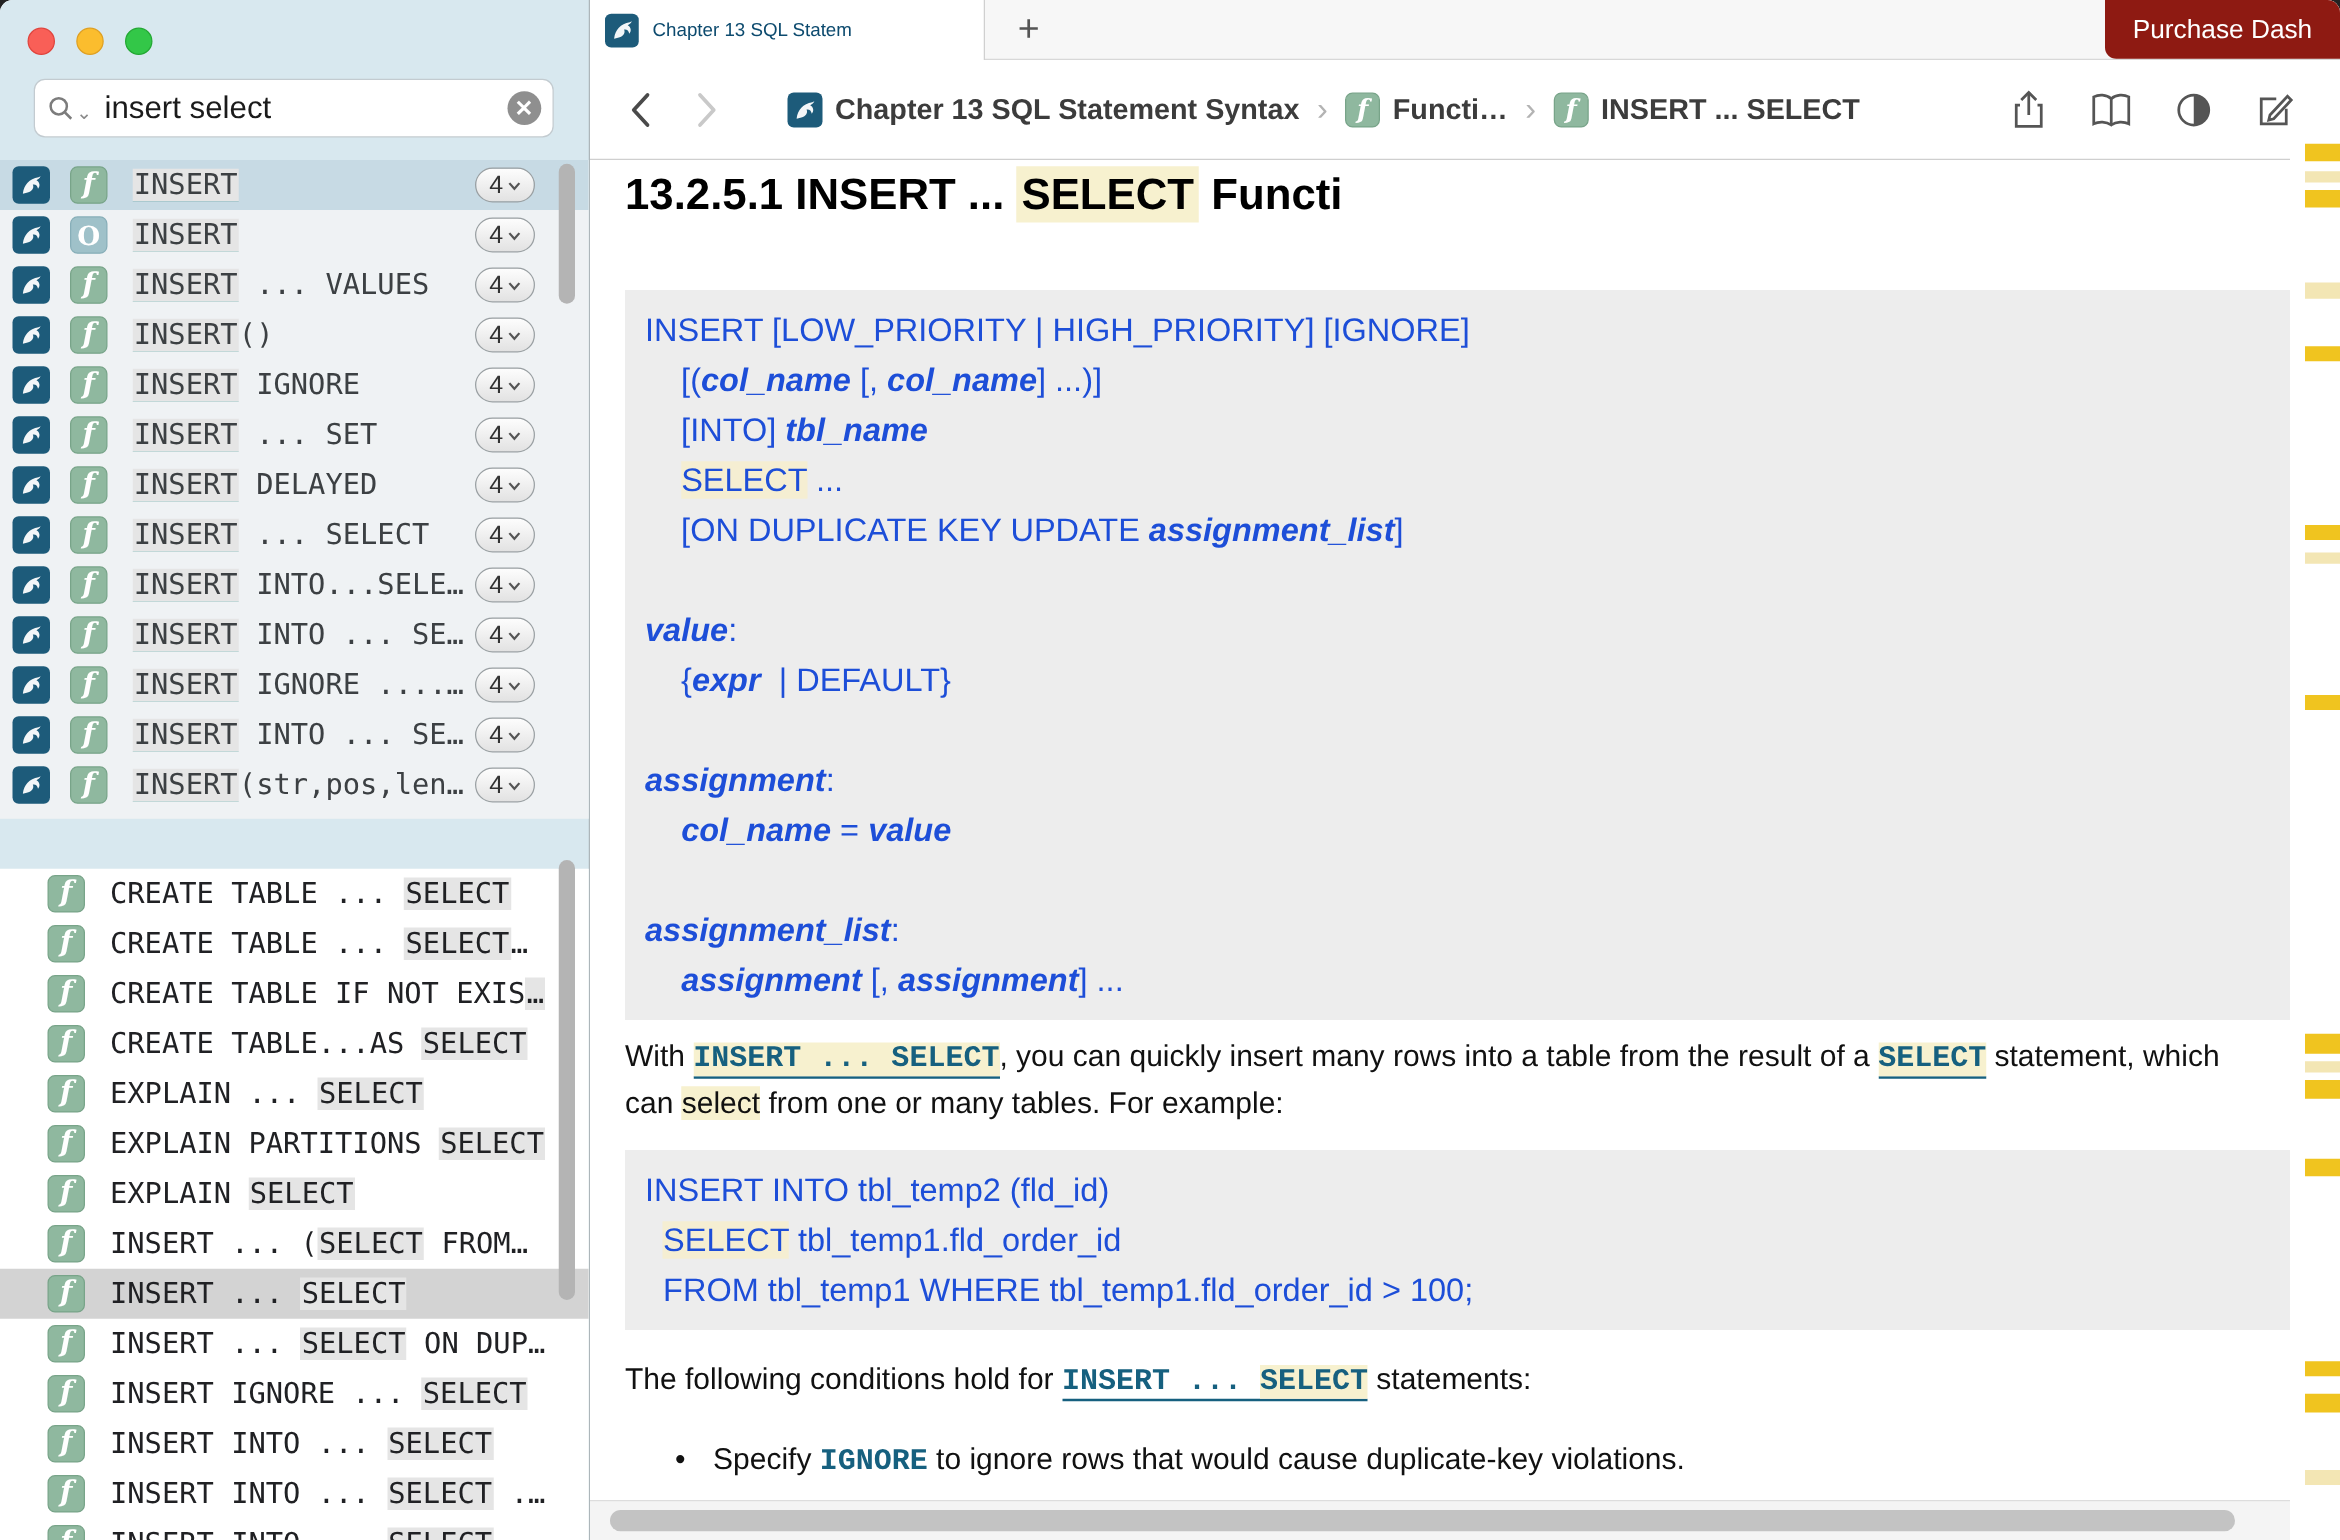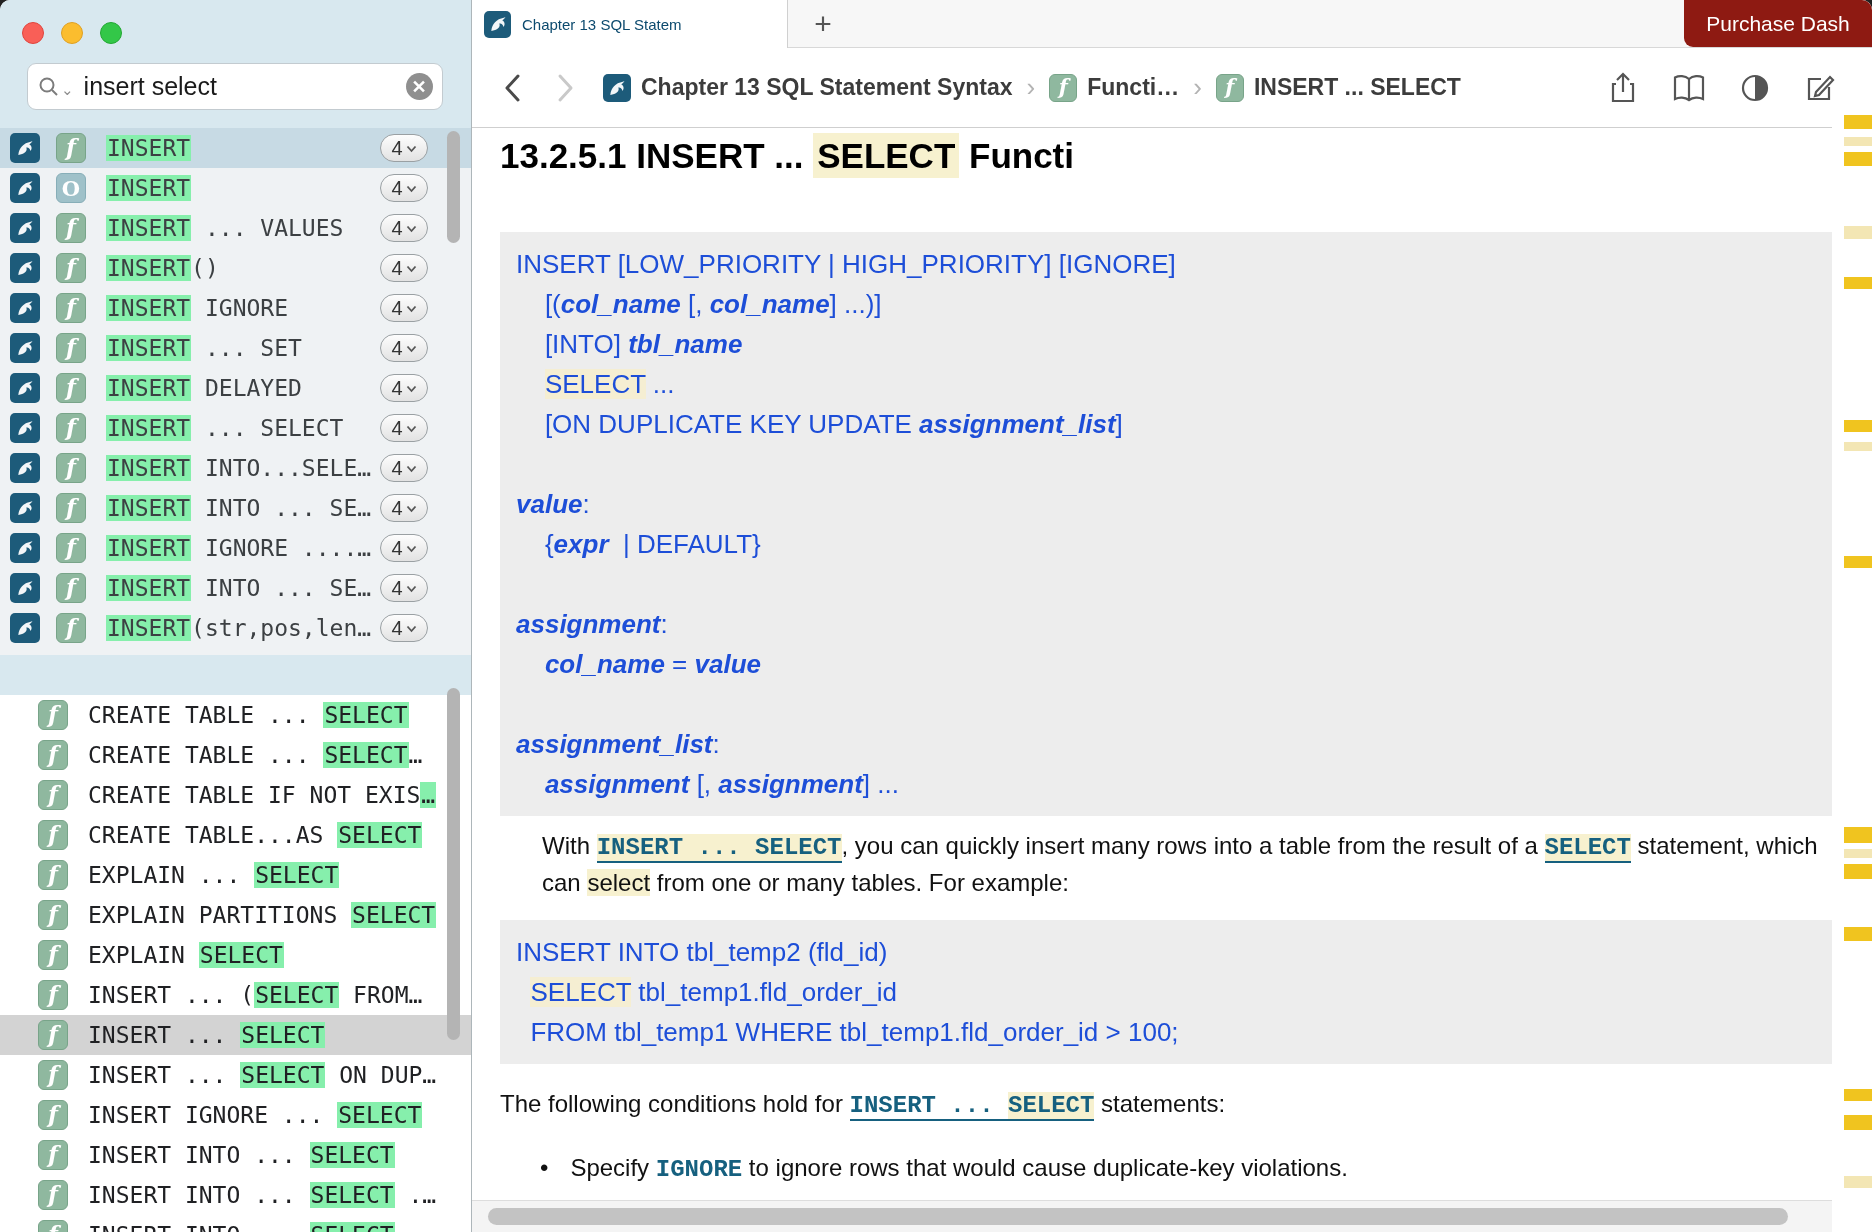--- a/index.html
+++ b/index.html
@@ -36,21 +36,21 @@
   .icon-f { width:30px; height:30px; border-radius:6px; background:#8fb89f; border:1px solid #78a489;
             color:#fff; font-family:"DejaVu Serif", serif; font-style:italic; font-weight:bold;
             font-size:23px; display:flex; align-items:center; justify-content:center; flex:0 0 auto;
             line-height:1; padding-bottom:3px; }
   .icon-o { width:30px; height:30px; border-radius:6px; background:#9fc1c9; border:1px solid #87aeb8;
             color:#fff; font-family:"DejaVu Serif", serif; font-weight:bold; font-size:21px;
             display:flex; align-items:center; justify-content:center; flex:0 0 auto; line-height:1; }
   .row .icon-f, .row .icon-o { margin-left:16px; }
   .rlabel { font-family:"DejaVu Sans Mono", monospace; font-size:23px; color:#3c4043;
             margin-left:20px; white-space:nowrap; overflow:hidden; flex:1; }
-  .m { background:#86efac; border-bottom:3px solid #0f766e; padding:1px 1px 0 1px;margin-top:28px; }
+  .m { background:#e5e5e5; border-bottom:3px solid #0f766e; padding:1px 1px 0 1px;margin-top:28px; }
   .badge { flex:0 0 auto; min-width:48px; height:28px; border:1.5px solid #9aa0a3; border-radius:14px;
            background:linear-gradient(#fdfdfd,#e2e2e2); display:flex; align-items:center;
            justify-content:center; gap:3px; font-size:20px; color:#333; padding:0 8px; margin-right:33px; }
   .badge svg { margin-top:2px; }
 
   .fn-header { position:absolute; left:0; top:655px; width:471px; height:40px; background:#f3f4f4;
                border-top:1px solid #cfd2d3; color:#8b9093; font-size:24px;
                display:flex; align-items:center; padding-left:14px; }
   .functions { position:absolute; left:0; top:695px; width:471px; height:537px; background:#fff;
                overflow:hidden; }
@@ -73,21 +73,21 @@
   .newtab { position:absolute; left:330px; top:4px; width:42px; height:40px; color:#555;
             font-size:30px; font-weight:300; display:flex; align-items:center; justify-content:center; }
   .purchase { position:absolute; right:0; top:0; width:188px; height:47px; background:#8e1a12;
               color:#fff; font-size:21px; display:flex; align-items:center; justify-content:center;
               border-bottom-left-radius:9px; }
 
   
   .navbar { position:absolute; left:472px; top:48px; width:1400px; height:80px; background:#fff;
             border-bottom:1px solid #cfcfcf; display:flex; align-items:center; }
   .nav-arrow { margin-left:28px; display:flex; align-items:center; }
-  .crumbs { display:flex; align-items:center; margin-left:25px; }
+  .crumbs { display:flex; align-items:center; margin-left:52px; }
   .crumb { display:flex; align-items:center; }
   .crumb .icon-mysql, .crumb .icon-f { width:28px; height:28px; font-size:21px; }
   .crumb-label { font-size:23px; font-weight:bold; color:#3c3c3c; margin-left:10px; white-space:nowrap; }
   .crumb-sep { color:#b3b3b3; font-size:26px; margin:0 14px; font-weight:400; }
   .nav-actions { margin-left:auto; margin-right:36px; display:flex; align-items:center; gap:34px; }
   .nav-actions svg { display:block; }
 
   
   .content { position:absolute; left:472px; top:128px; width:1400px; height:1104px; background:#fff; }
   .doc-h1 { position:absolute; left:28px; top:8px; font-size:35px; font-weight:bold; color:#000;
@@ -95,21 +95,21 @@
   .doc-h1 .hl { background:#f7f1cf; padding:3px 4px; }
   .codeblock { position:absolute; left:28px; width:1576px; background:#ededed;
                font-family:Liberation Sans, sans-serif; font-size:26px; line-height:40px;
                color:#1d4ed8; padding:12px 16px; }
   .codeblock .cline { white-space:pre; min-height:40px; }
   .codeblock .v { font-style:italic; font-weight:bold; }
   .codeblock .h { background:#f5eed2; }
   #code1 { top:104px; }
   #code2 { top:792px; }
   .para { position:absolute; left:28px; width:1276px; font-size:24px; color:#111; line-height:35px; }
-  #para1 { top:700px;margin-left:42px; }
+  #para1 { top:700px; }
   #para2 { top:958px; width:1330px; }
   .lnk { color:#16607f; font-family:"Liberation Mono", monospace; font-weight:bold; font-size:24px;
          border-bottom:2px solid #16607f; white-space:nowrap; }
   .lnk .hlin { background:#f7f1cf; }
   .hlw { background:#f7f1cf; }
   .codeword { color:#16607f; font-family:"Liberation Mono", monospace; font-weight:bold; font-size:24px; }
   .bullet { position:absolute; left:68px; top:1022px; width:1290px; display:flex; font-size:24px;
             color:#111; line-height:35px; }
   .bullet .disc { font-size:24px; margin-right:22px; }
 

